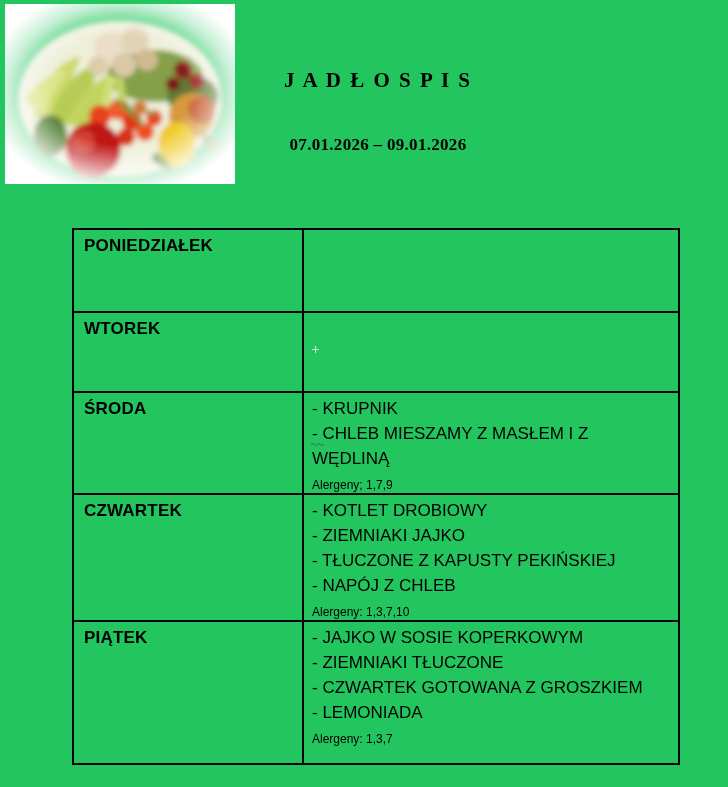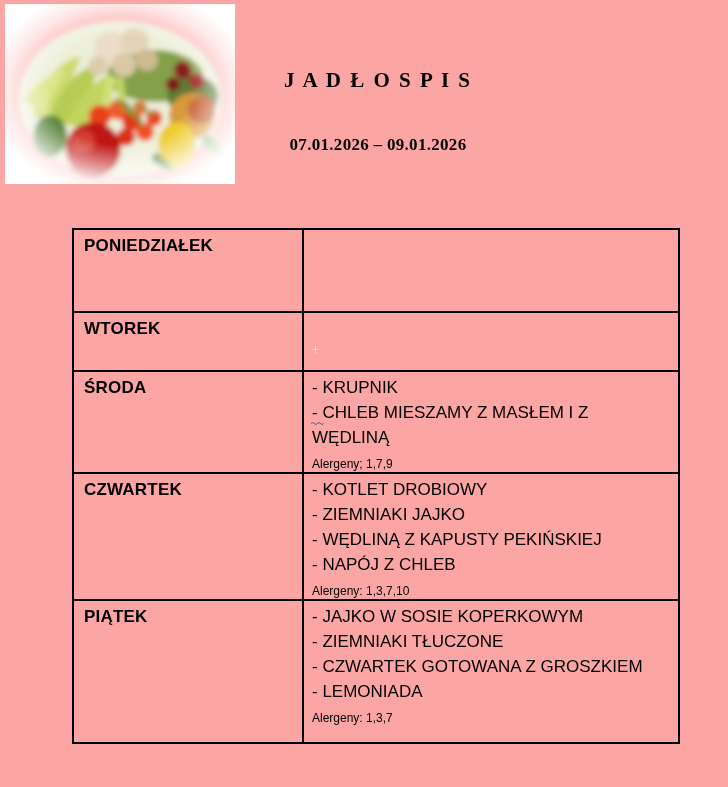--- a/index.html
+++ b/index.html
@@ -1,19 +1,19 @@
 <!DOCTYPE html>
 <html><head>
 <meta charset="utf-8">
 <style>
   * { margin:0; padding:0; box-sizing:border-box; }
   html,body { background:#ffffff; }
   .page {
     position:relative; width:728px; height:787px;
-    background:#fca5a5; overflow:hidden;
+    background:#22c55e; overflow:hidden;
     font-family:"Liberation Sans", sans-serif; color:#000;
   }
   
   .veg-photo { position:absolute; left:5px; top:4px; width:230px; height:180px; }
   .doc-title {
     position:absolute; left:228px; top:68px; width:300px;
     text-align:center; font-family:"Liberation Serif", serif;
     font-weight:bold; font-size:21px; letter-spacing:2px; white-space:nowrap;
   }
   .doc-dates {
@@ -106,21 +106,21 @@
 
   <div class="doc-title">J A D Ł O S P I S</div>
   <div class="doc-dates">07.01.2026 – 09.01.2026</div>
 
   <table class="menu">
     <tbody>
         <tr style="height:83px;">
       <td class="day-cell">PONIEDZIAŁEK</td>
       <td class="menu-cell"></td>
     </tr>
-    <tr style="height:59px;">
+    <tr style="height:80px;">
       <td class="day-cell">WTOREK</td>
       <td class="menu-cell">
         <span class="scan-artifact"></span>
       </td>
     </tr>
     <tr style="height:98px;">
       <td class="day-cell">ŚRODA</td>
       <td class="menu-cell">
         <div class="menu-item">- KRUPNIK</div>
         <div class="menu-item">- CHLEB MIESZAMY Z MASŁEM I Z WĘDLINĄ</div>
@@ -128,21 +128,21 @@
         <svg class="squiggle" viewBox="0 0 13 4" aria-hidden="true">
           <path d="M0 2.5 Q1.6 0.5 3.2 2.5 T6.4 2.5 T9.6 2.5 T12.8 2.5" fill="none" stroke="#4a5a78" stroke-width="1"></path>
         </svg>
       </td>
     </tr>
     <tr style="height:122px;">
       <td class="day-cell">CZWARTEK</td>
       <td class="menu-cell">
         <div class="menu-item">- KOTLET DROBIOWY</div>
         <div class="menu-item">- ZIEMNIAKI JAJKO</div>
-        <div class="menu-item">- WĘDLINĄ Z KAPUSTY PEKIŃSKIEJ</div>
+        <div class="menu-item">- TŁUCZONE Z KAPUSTY PEKIŃSKIEJ</div>
         <div class="menu-item">- NAPÓJ Z CHLEB</div>
         <div class="allergens">Alergeny: 1,3,7,10</div>
       </td>
     </tr>
     <tr style="height:143px;">
       <td class="day-cell">PIĄTEK</td>
       <td class="menu-cell">
         <div class="menu-item">- JAJKO W SOSIE KOPERKOWYM</div>
         <div class="menu-item">- ZIEMNIAKI TŁUCZONE</div>
         <div class="menu-item">- CZWARTEK GOTOWANA Z GROSZKIEM</div>

